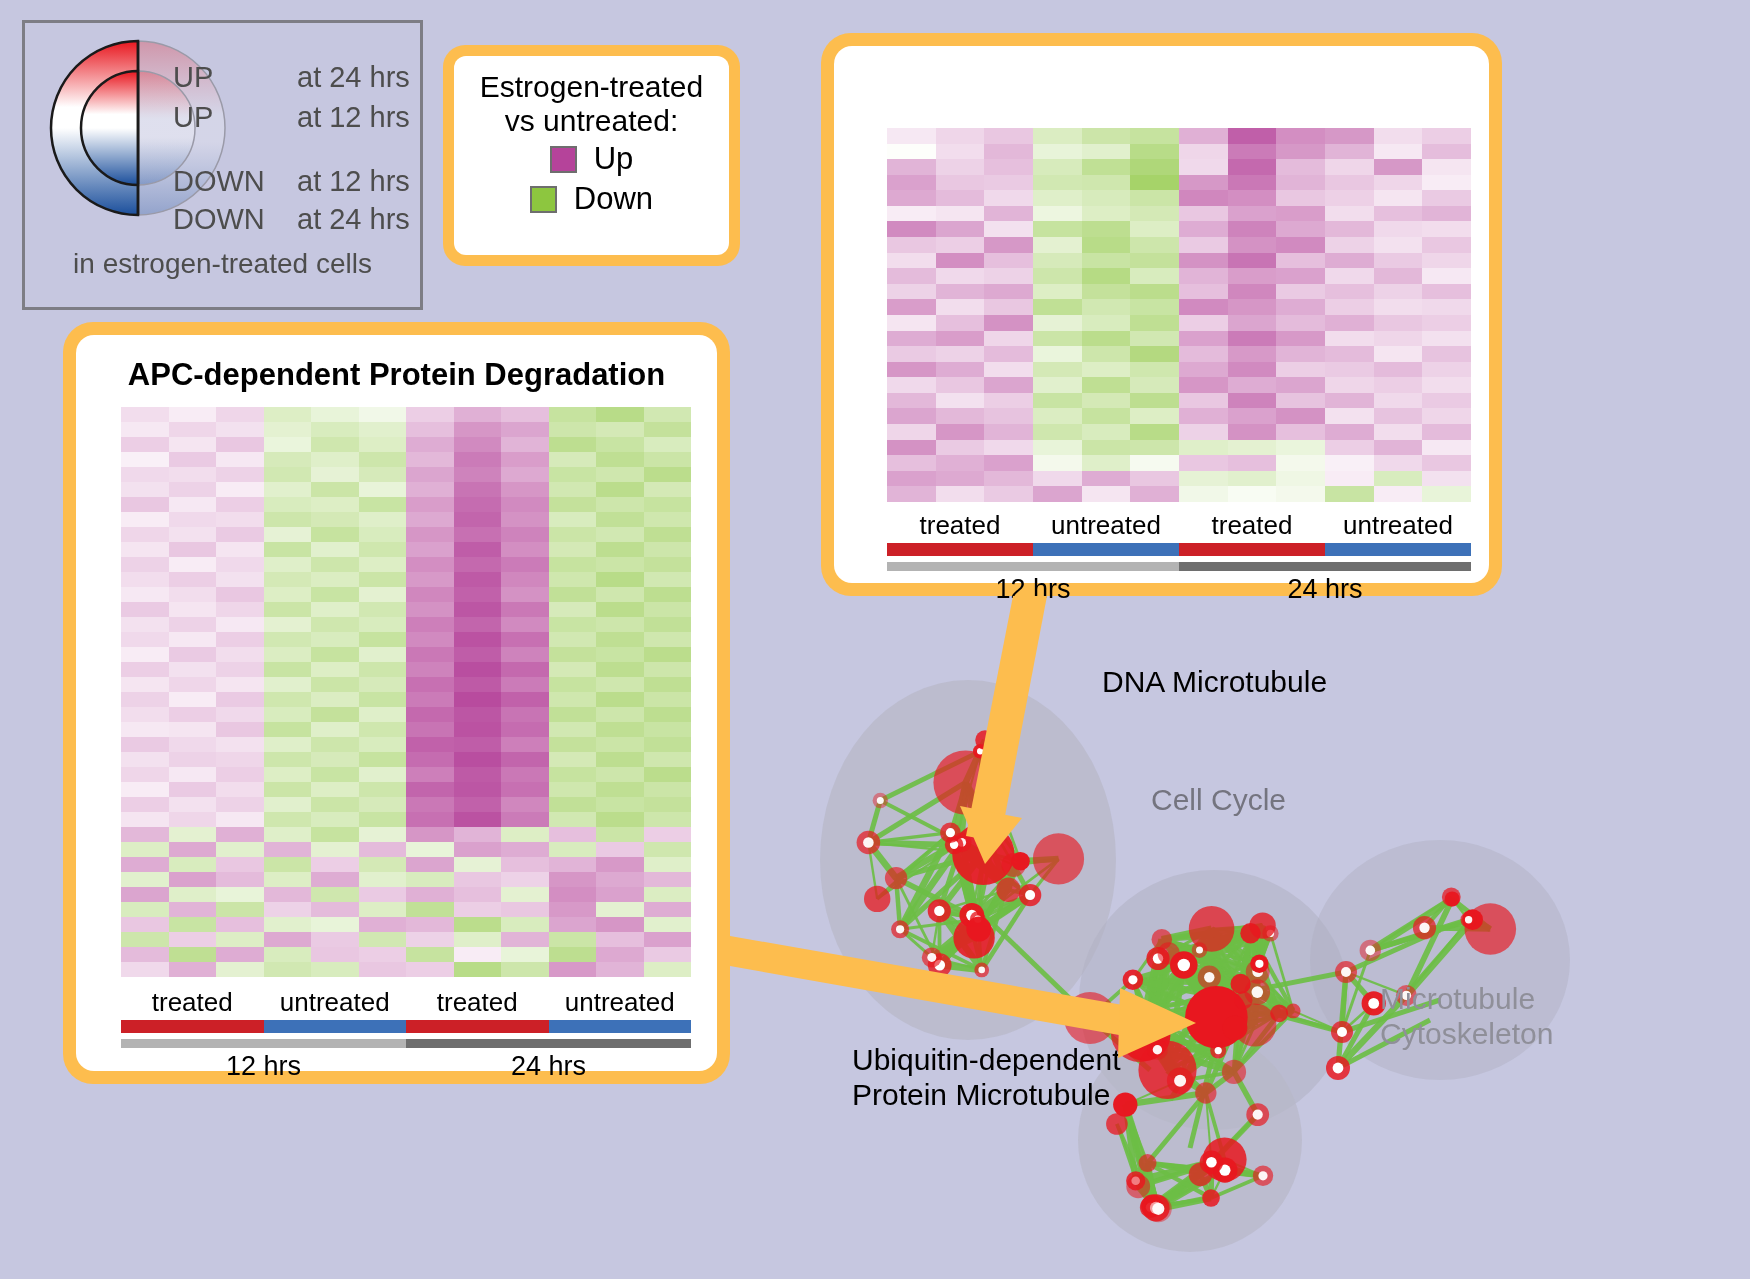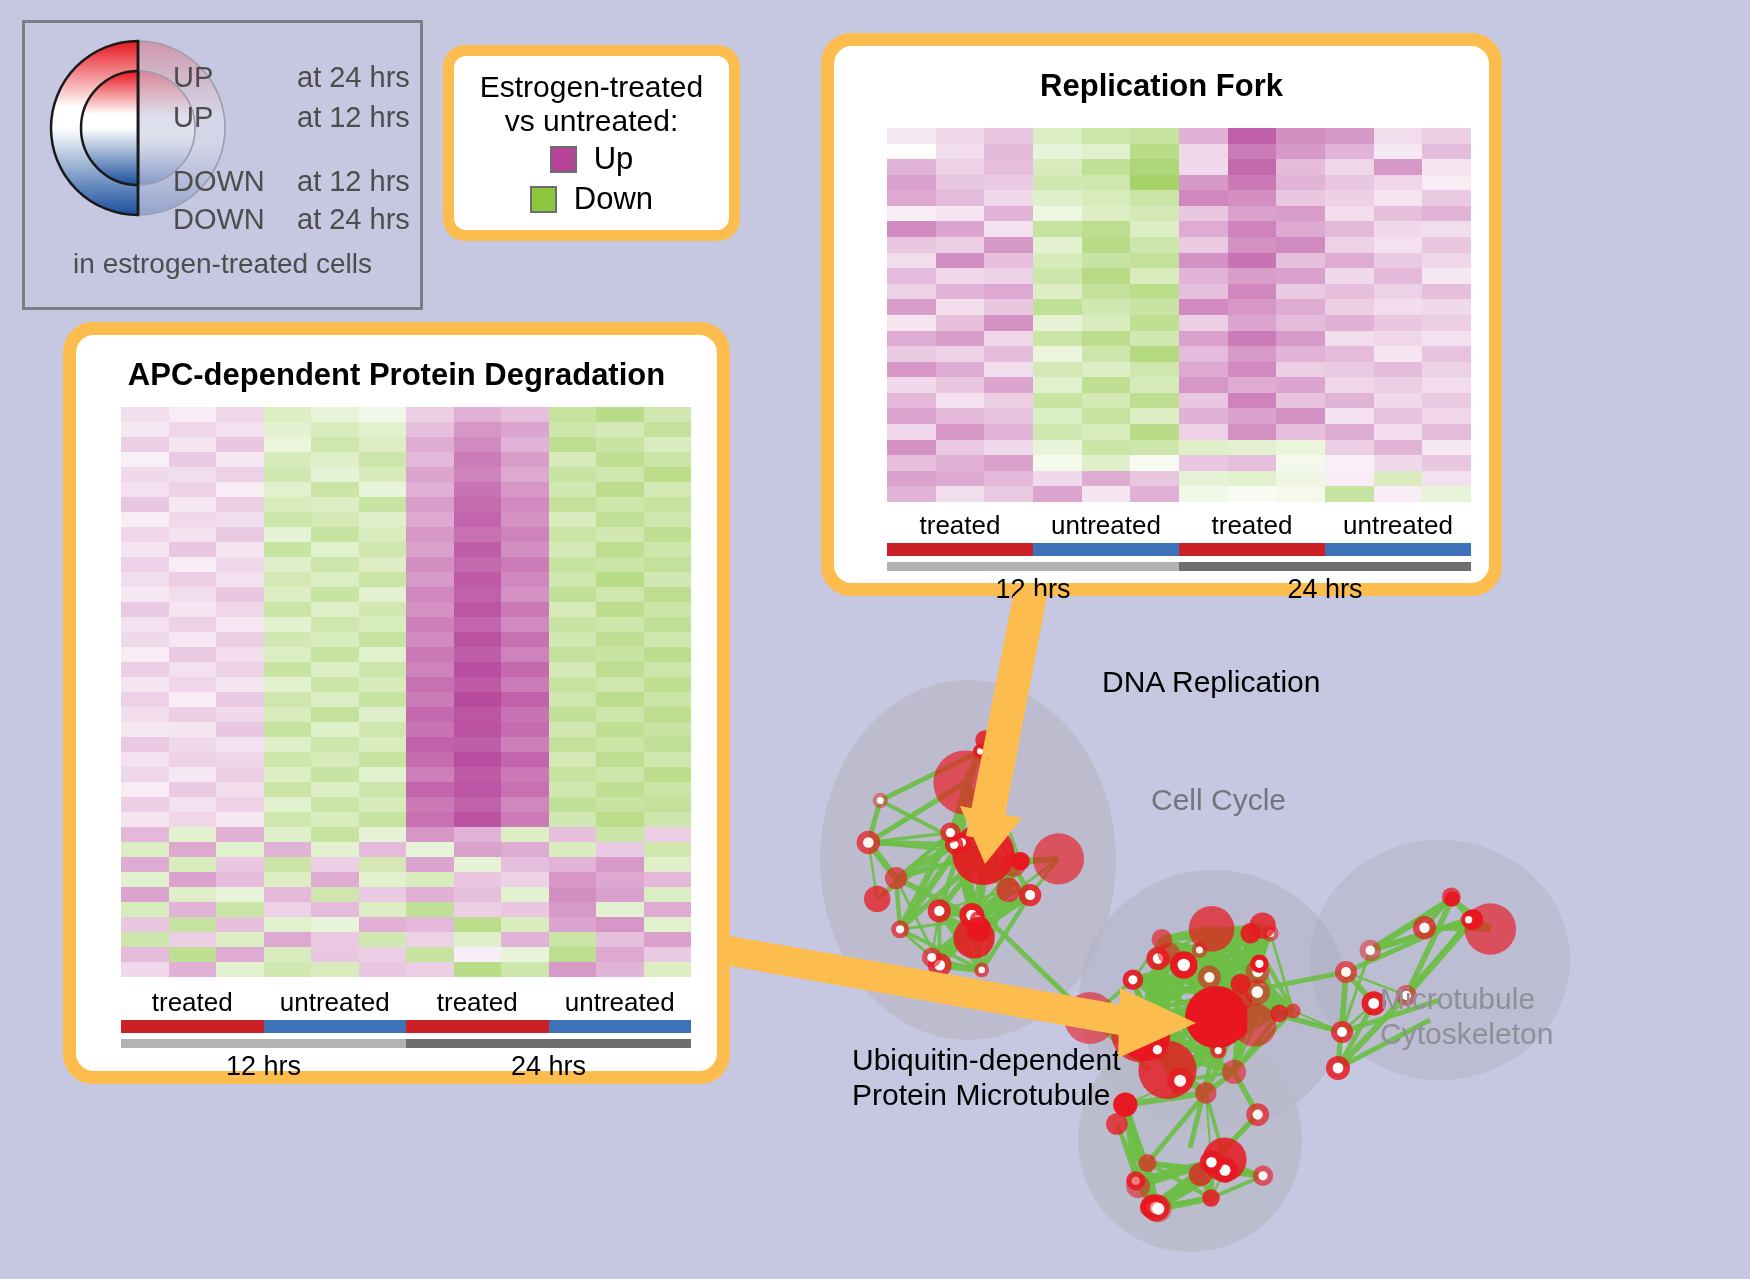--- a/index.html
+++ b/index.html
@@ -27,21 +27,21 @@
   #ck-dn12-r { left:272px; top:142px; }
   #ck-dn24-l { left:148px; top:180px; }
   #ck-dn24-r { left:272px; top:180px; }
   #ck-foot {
     position:absolute; left:0; right:0; top:224px;
     text-align:center; color:#4d4d4d; font-size:28px; line-height:1.18;
   }
 
   
   #updown {
-    position:absolute; left:443px; top:45px; width:297px; height:196px;
+    position:absolute; left:443px; top:45px; width:297px; height:221px;
     background:#fdbd4e; border-radius:22px; padding:11px;
   }
   #updown .inner {
     width:100%; height:100%; background:#fff; border-radius:12px;
     display:flex; flex-direction:column; align-items:center;
     justify-content:flex-start; padding-top:14px;
   }
   #updown .ttl { font-size:30px; color:#000; line-height:1.12; text-align:center; }
   #updown .row { display:flex; align-items:center; gap:17px; margin-top:4px; }
   #updown .sw { width:27px; height:27px; border:2px solid #6e6e6e; }
@@ -151,21 +151,20 @@
     </div>
     <div class="row">
       <span class="sw" id="sw-down" style="background: rgb(141, 198, 63);"></span>
       <span class="lbl">Down</span>
     </div>
   </div>
 </div>
 
 <div class="panel" id="panel-rf">
   <div class="inner">
-    <div class="ptitle">Replication Fork</div>
     <div class="hm" id="hm-rf" style="grid-template-columns: repeat(12, 1fr); grid-template-rows: repeat(24, 1fr);">
         <div style="background:rgb(246,232,243)"></div>
         <div style="background:rgb(239,214,233)"></div>
         <div style="background:rgb(233,199,225)"></div>
         <div style="background:rgb(219,237,194)"></div>
         <div style="background:rgb(204,229,169)"></div>
         <div style="background:rgb(198,227,159)"></div>
         <div style="background:rgb(224,176,213)"></div>
         <div style="background:rgb(192,95,169)"></div>
         <div style="background:rgb(211,142,194)"></div>
@@ -1477,21 +1476,21 @@
         <circle cx="556.0" cy="372.0" r="11.0" fill="#e8171f" fill-opacity="0.65"></circle>
         <circle cx="556.0" cy="372.0" r="5.0" fill="rgba(255,255,255,0.95)"></circle>
         <circle cx="552.0" cy="432.0" r="11.0" fill="#e8171f" fill-opacity="0.77"></circle>
         <circle cx="552.0" cy="432.0" r="5.0" fill="#ffffff"></circle>
         <circle cx="548.0" cy="468.0" r="12.0" fill="#e8171f" fill-opacity="0.83"></circle>
         <circle cx="548.0" cy="468.0" r="5.4" fill="#ffffff"></circle>
       </g>
   </svg>
 </div>
 
-<div class="netlabel" id="lab-dna">DNA Replication</div>
+<div class="netlabel" id="lab-dna">DNA Microtubule</div>
 <div class="netlabel" id="lab-cc">Cell Cycle</div>
 <div class="netlabel" id="lab-mt">Microtubule
 Cytoskeleton</div>
 <div class="netlabel" id="lab-ubq">Ubiquitin-dependent
 Protein Microtubule</div>
 
 <svg id="connectors">
 
   <path d="M1013 596 L1047 596 L1000 842 L966 836 Z" fill="#fdbd4e"></path>
   <path d="M960 806 L1022 818 L985 864 Z" fill="#fdbd4e"></path>

